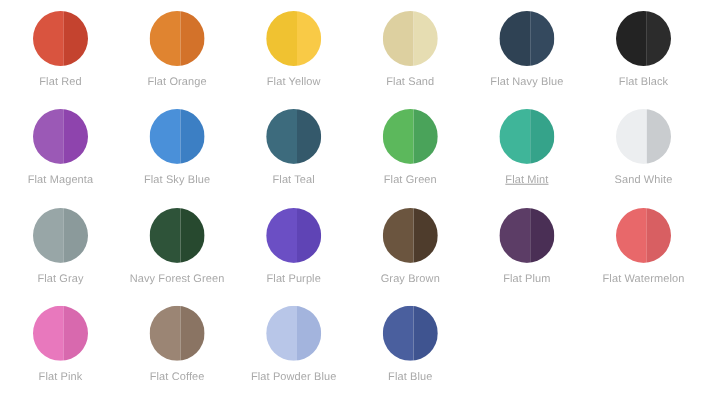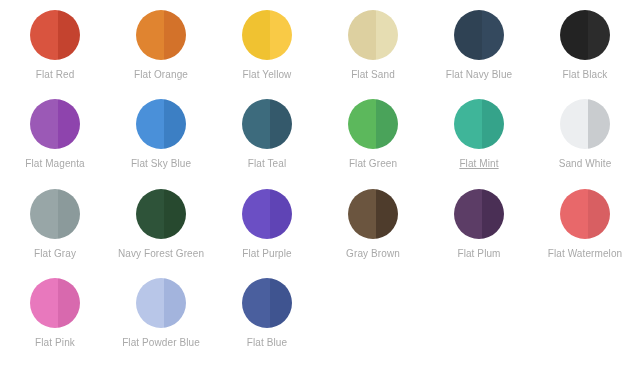--- a/index.html
+++ b/index.html
@@ -199,20 +199,27 @@
     </div>
     <div class="swatch-cell">
       <div class="swatch-disc">
         <div class="disc-half-left" style="background-color: rgb(232, 120, 189);"></div>
         <div class="disc-half-right" style="background-color: rgb(216, 105, 174);"></div>
       </div>
       <div class="swatch-label" style="color: rgb(169, 169, 169);">Flat Pink</div>
     </div>
     <div class="swatch-cell">
       <div class="swatch-disc">
+        <div class="disc-half-left" style="background-color: rgb(155, 133, 116);"></div>
+        <div class="disc-half-right" style="background-color: rgb(138, 116, 99);"></div>
+      </div>
+      <div class="swatch-label" style="color: rgb(169, 169, 169);">Flat Coffee</div>
+    </div>
+    <div class="swatch-cell">
+      <div class="swatch-disc">
         <div class="disc-half-left" style="background-color: rgb(184, 198, 232);"></div>
         <div class="disc-half-right" style="background-color: rgb(163, 180, 221);"></div>
       </div>
       <div class="swatch-label" style="color: rgb(169, 169, 169);">Flat Powder Blue</div>
     </div>
     <div class="swatch-cell">
       <div class="swatch-disc">
         <div class="disc-half-left" style="background-color: rgb(74, 95, 158);"></div>
         <div class="disc-half-right" style="background-color: rgb(63, 84, 144);"></div>
       </div>

